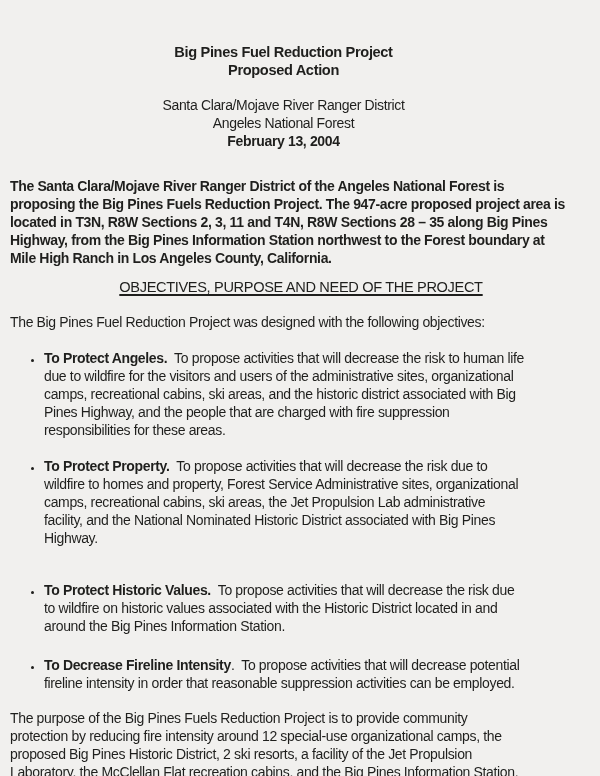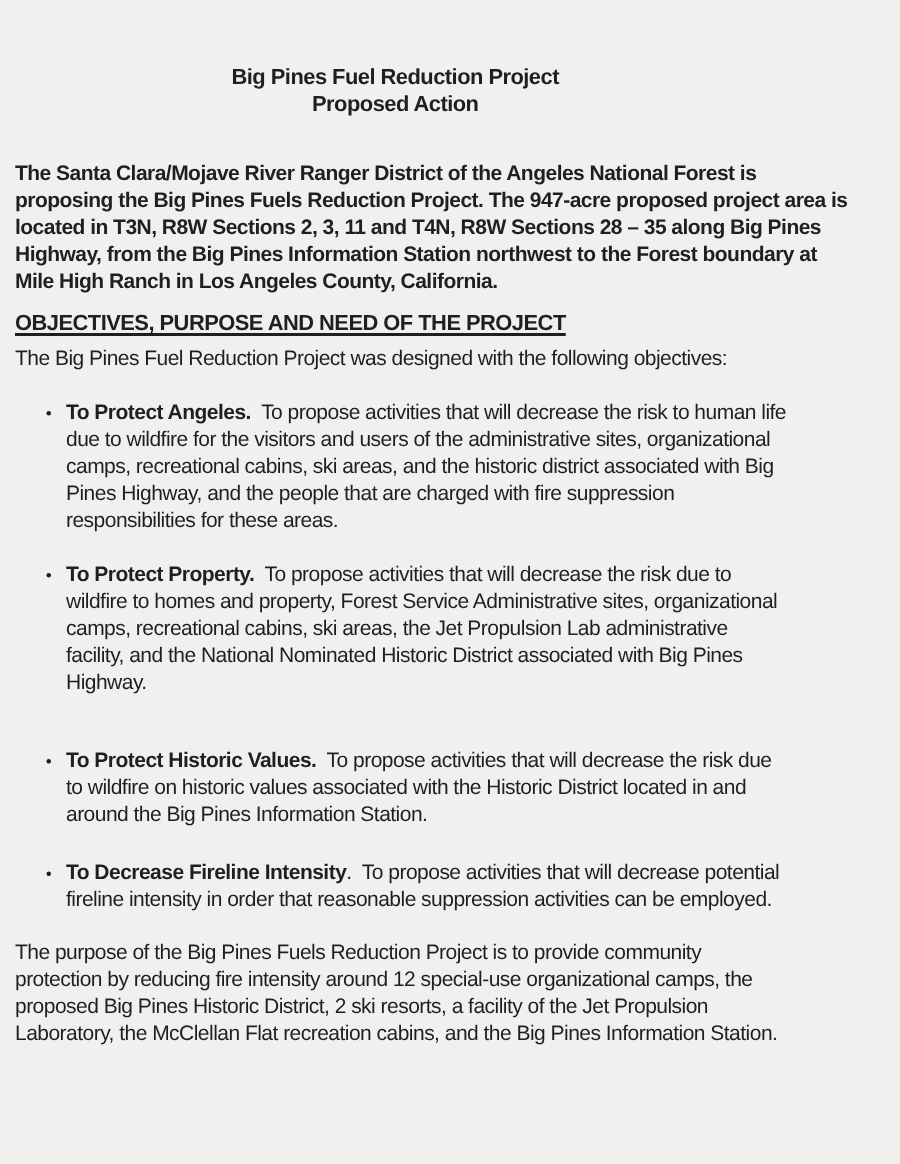--- a/index.html
+++ b/index.html
@@ -16,39 +16,41 @@
     font-size: 14px;
     line-height: 18px;
     letter-spacing: -0.35px;
     overflow: hidden;
     box-sizing: border-box;
   }
   .doc-header {
     width: 527px;
     padding-top: 43px;
     text-align: center;
+    padding-left: 20px;
   }
   .doc-header .line { white-space: pre; }
   .bold { font-weight: bold; }
   .title-line { font-size: 14.6px; font-weight: bold; }
   .header-group2 { margin-top: 17px; }
   .doc-body { padding: 0 8px 0 10px; }
   .para {
     margin: 0;
     white-space: pre-wrap;
   }
   .para-intro { margin-top: 27px; font-weight: bold; }
   .section-heading {
-    margin: 11px 0 4px 0;
+    margin: 11px 0 17px 0;
     font-size: 14.6px;
-    font-weight: bold;
+    font-weight: normal;
     text-decoration: underline;
     text-underline-offset: 2px;
     text-decoration-thickness: 1.5px;
     white-space: pre;
+    text-align: center;
   }
   .lead-in { margin-top: 1px; }
   ul.objectives {
     margin: 18px 0 0 0;
     padding: 0 0 0 34px;
     list-style: disc outside;
   }
   ul.objectives li { margin: 0; padding: 0; }
   ul.objectives li + li { margin-top: 18px; }
   ul.objectives li:nth-child(3) { margin-top: 34px; }
@@ -58,20 +60,25 @@
   .para-purpose { margin-top: 17px; }
 </style>
 </head>
 <body>
 
 <div class="page">
 
   <div class="doc-header">
     <div class="line title-line">Big Pines Fuel Reduction Project</div>
     <div class="line title-line">Proposed Action</div>
+    <div class="header-group2">
+      <div class="line">Santa Clara/Mojave River Ranger District</div>
+      <div class="line">Angeles National Forest</div>
+      <div class="line bold">February 13, 2004</div>
+    </div>
   </div>
 
   <div class="doc-body">
 
     <p class="para para-intro">The Santa Clara/Mojave River Ranger District of the Angeles National Forest is
 proposing the Big Pines Fuels Reduction Project. The 947-acre proposed project area is
 located in T3N, R8W Sections 2, 3, 11 and T4N, R8W Sections 28 – 35 along Big Pines
 Highway, from the Big Pines Information Station northwest to the Forest boundary at
 Mile High Ranch in Los Angeles County, California.</p>
 

